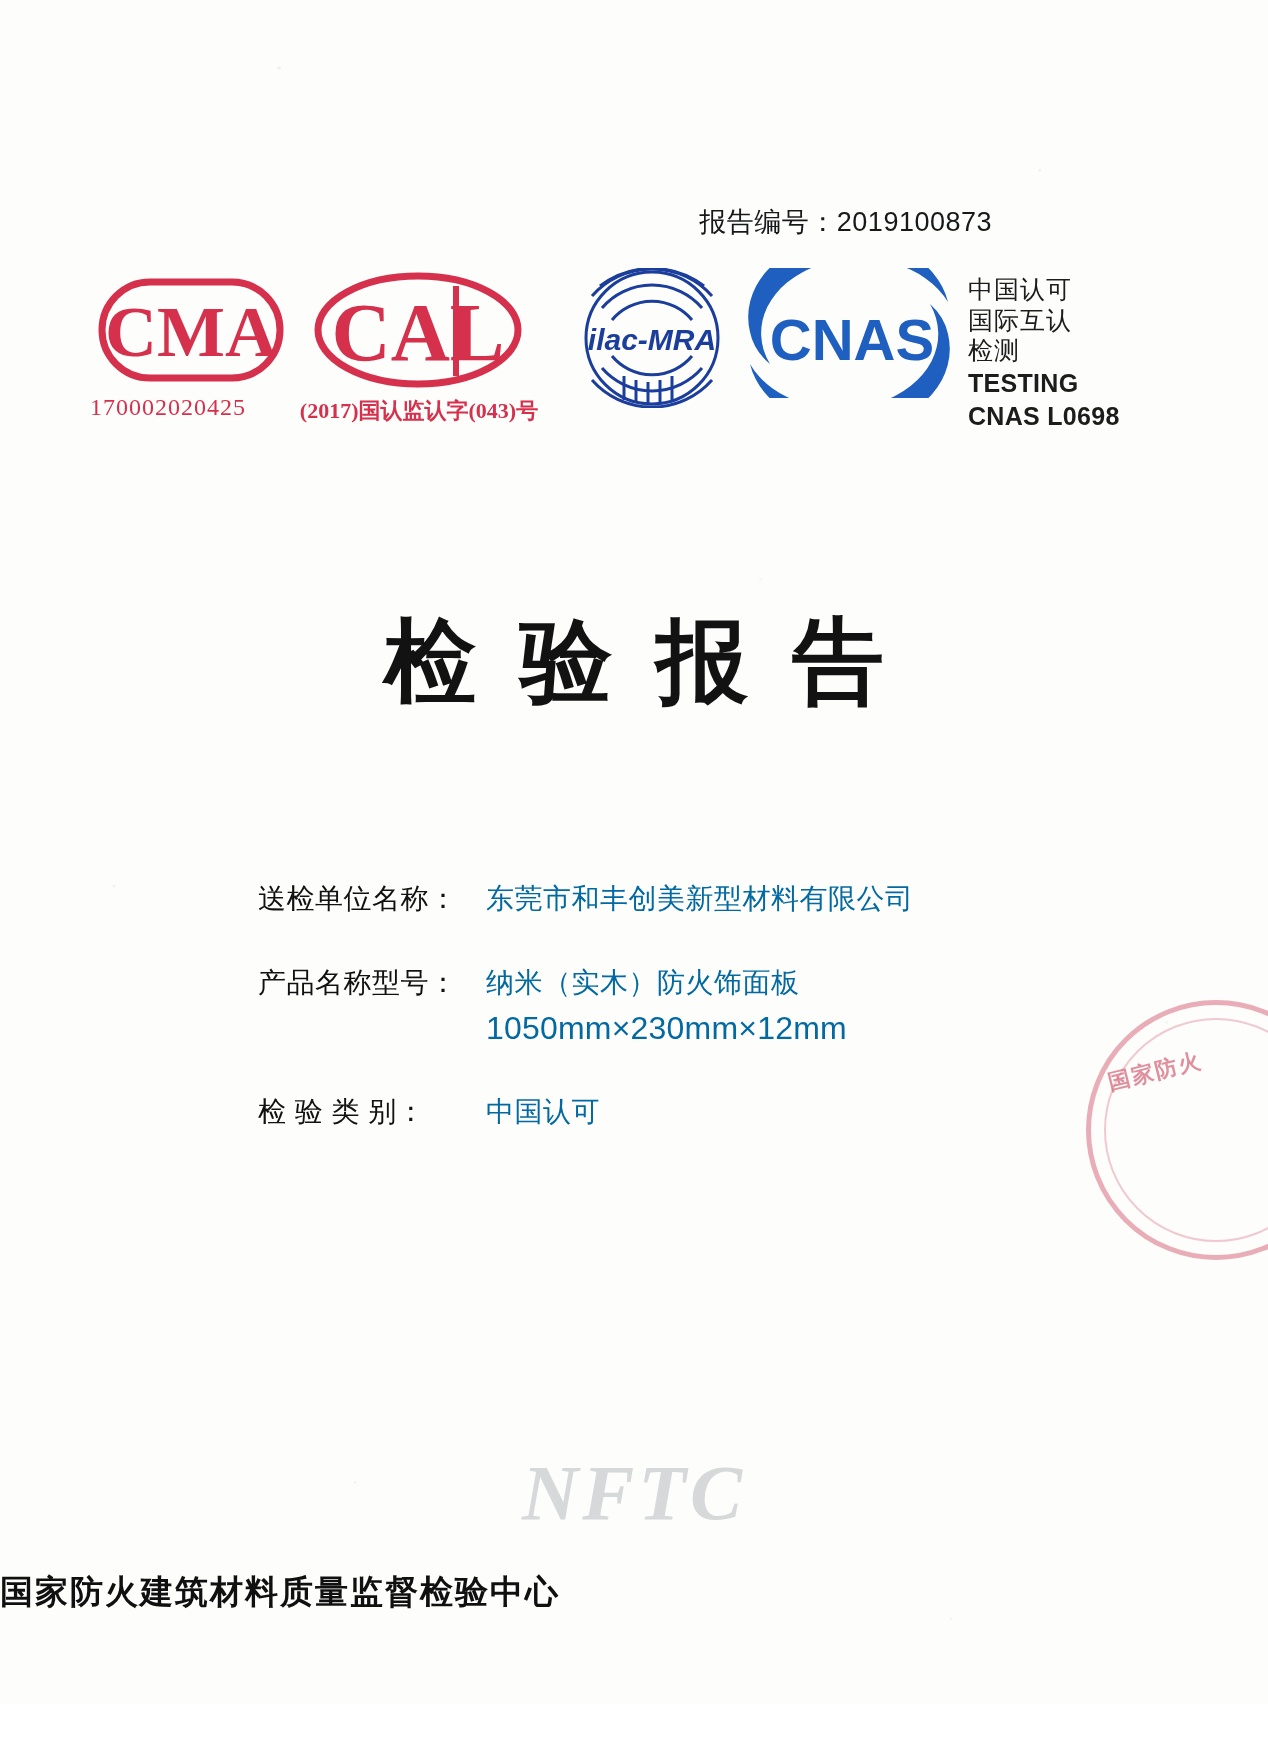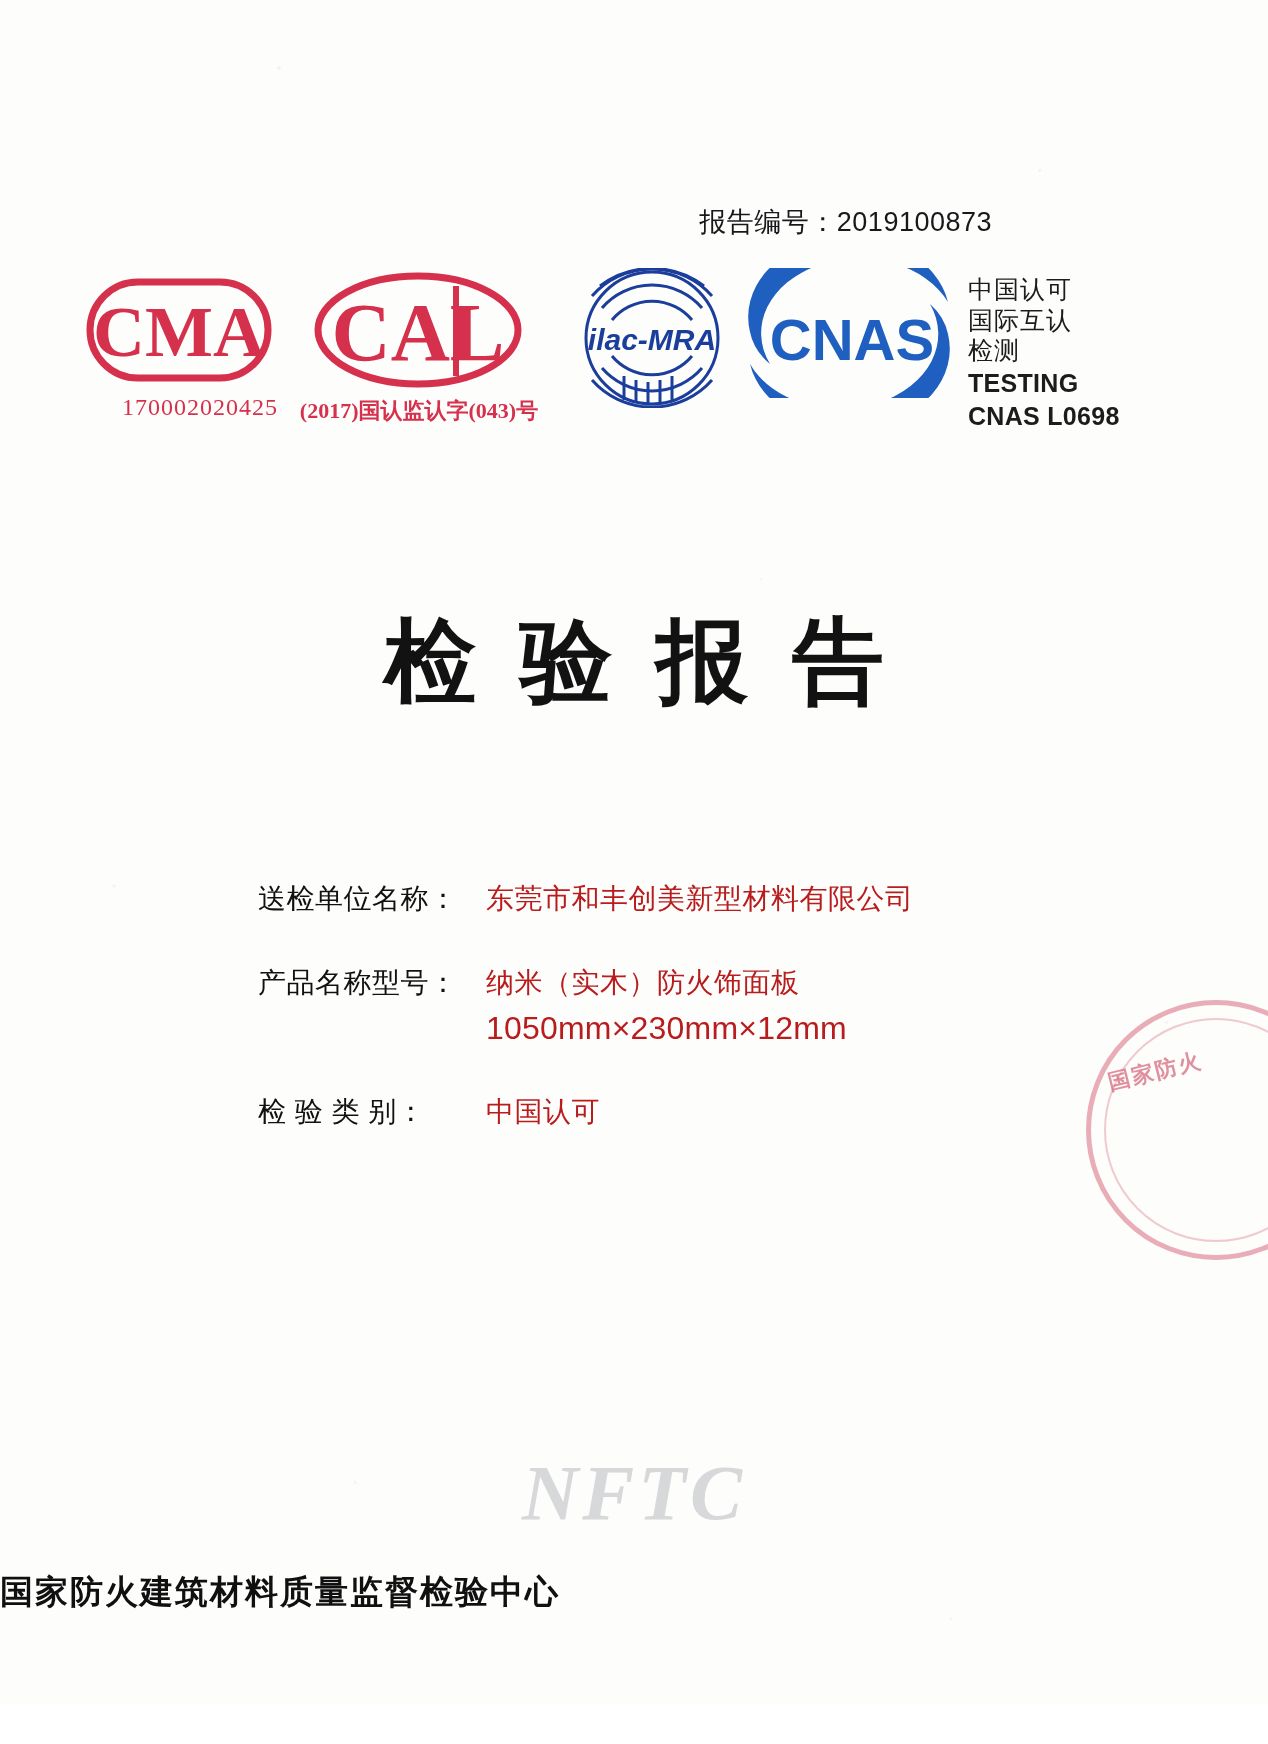--- a/index.html
+++ b/index.html
@@ -50,27 +50,27 @@
     top: 268px;
     left: 84px;
     width: 1000px;
     height: 170px;
   }
   .logo {
     position: absolute;
     top: 0;
   }
 
-  .cma-wrap { left: 0px; width: 190px; }
+  .cma-wrap { left: 12px; width: 190px; }
   .cma-caption {
     position: absolute;
     top: 126px;
     left: -6px;
     width: 200px;
-    text-align: right;
+    text-align: left;
     color: #d5304c;
     font-family: "Liberation Serif", serif;
     font-size: 24px;
     letter-spacing: 1px;
   }
 
   .cal-wrap { left: 222px; width: 230px; }
   .cal-caption {
     position: absolute;
     top: 128px;
@@ -136,21 +136,21 @@
   }
   .field-label {
     font-size: 28px;
     color: #111;
     white-space: nowrap;
     letter-spacing: 0.5px;
     min-width: 212px;
   }
   .field-value {
     font-size: 28px;
-    color: #b91c1c;
+    color: #0369a1;
     letter-spacing: 0.5px;
     padding-left: 16px;
   }
   .field-value .sub {
     display: block;
     font-size: 32px;
     margin-top: 8px;
     letter-spacing: 0.2px;
   }
 

